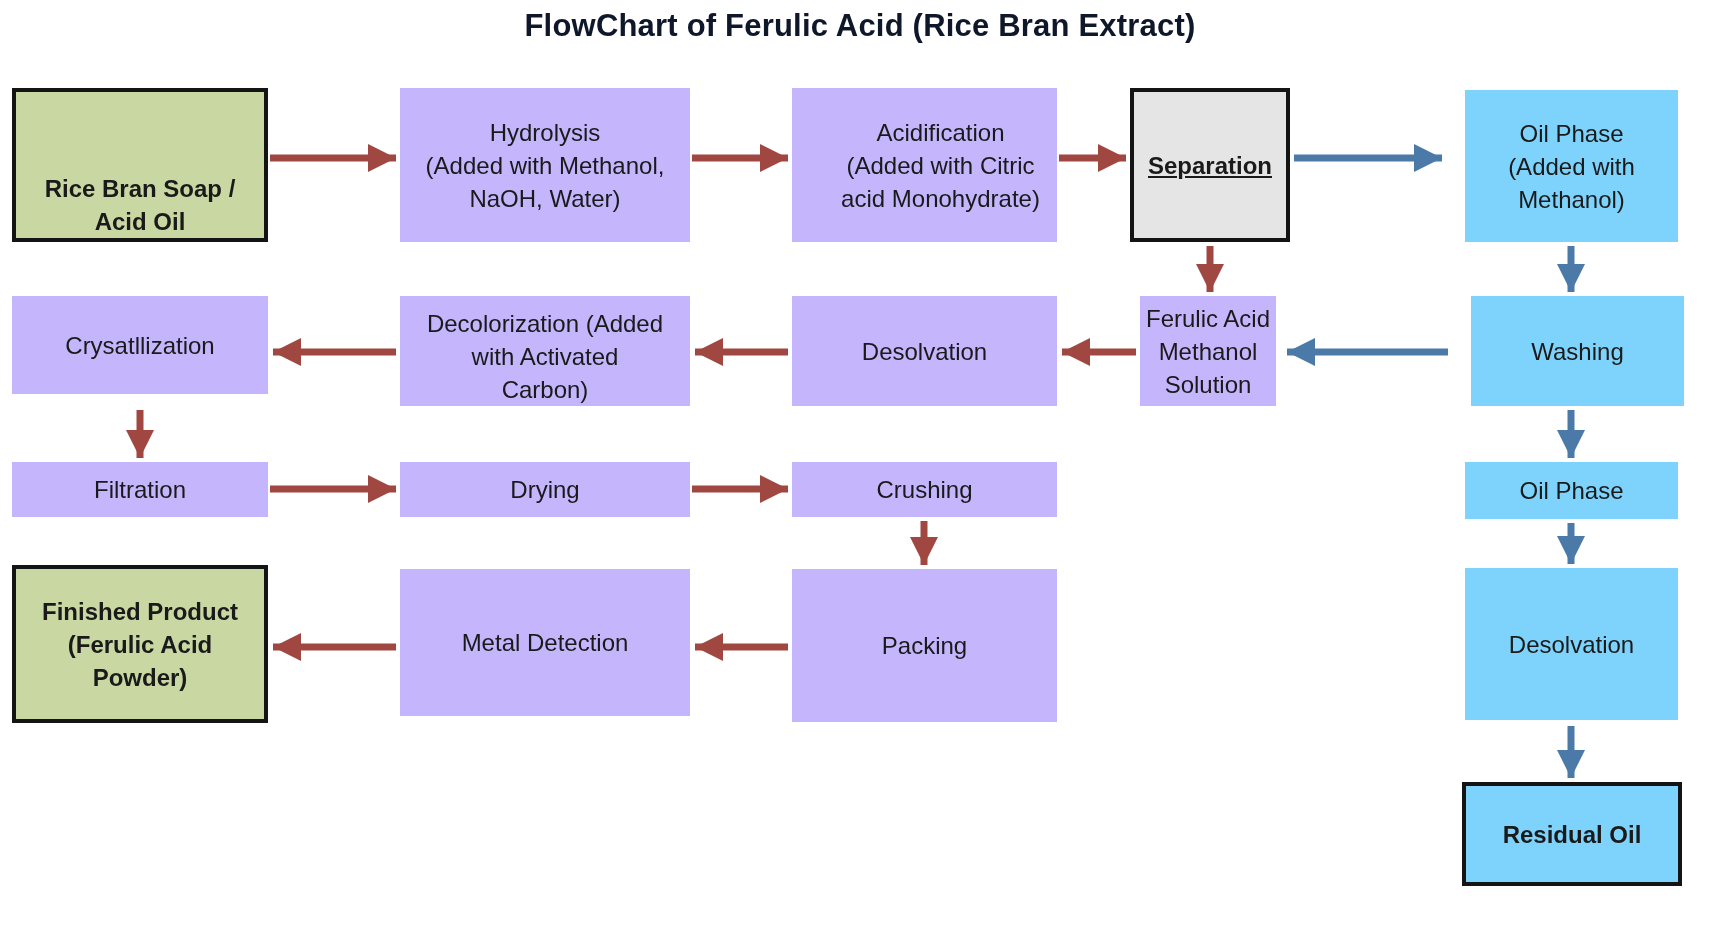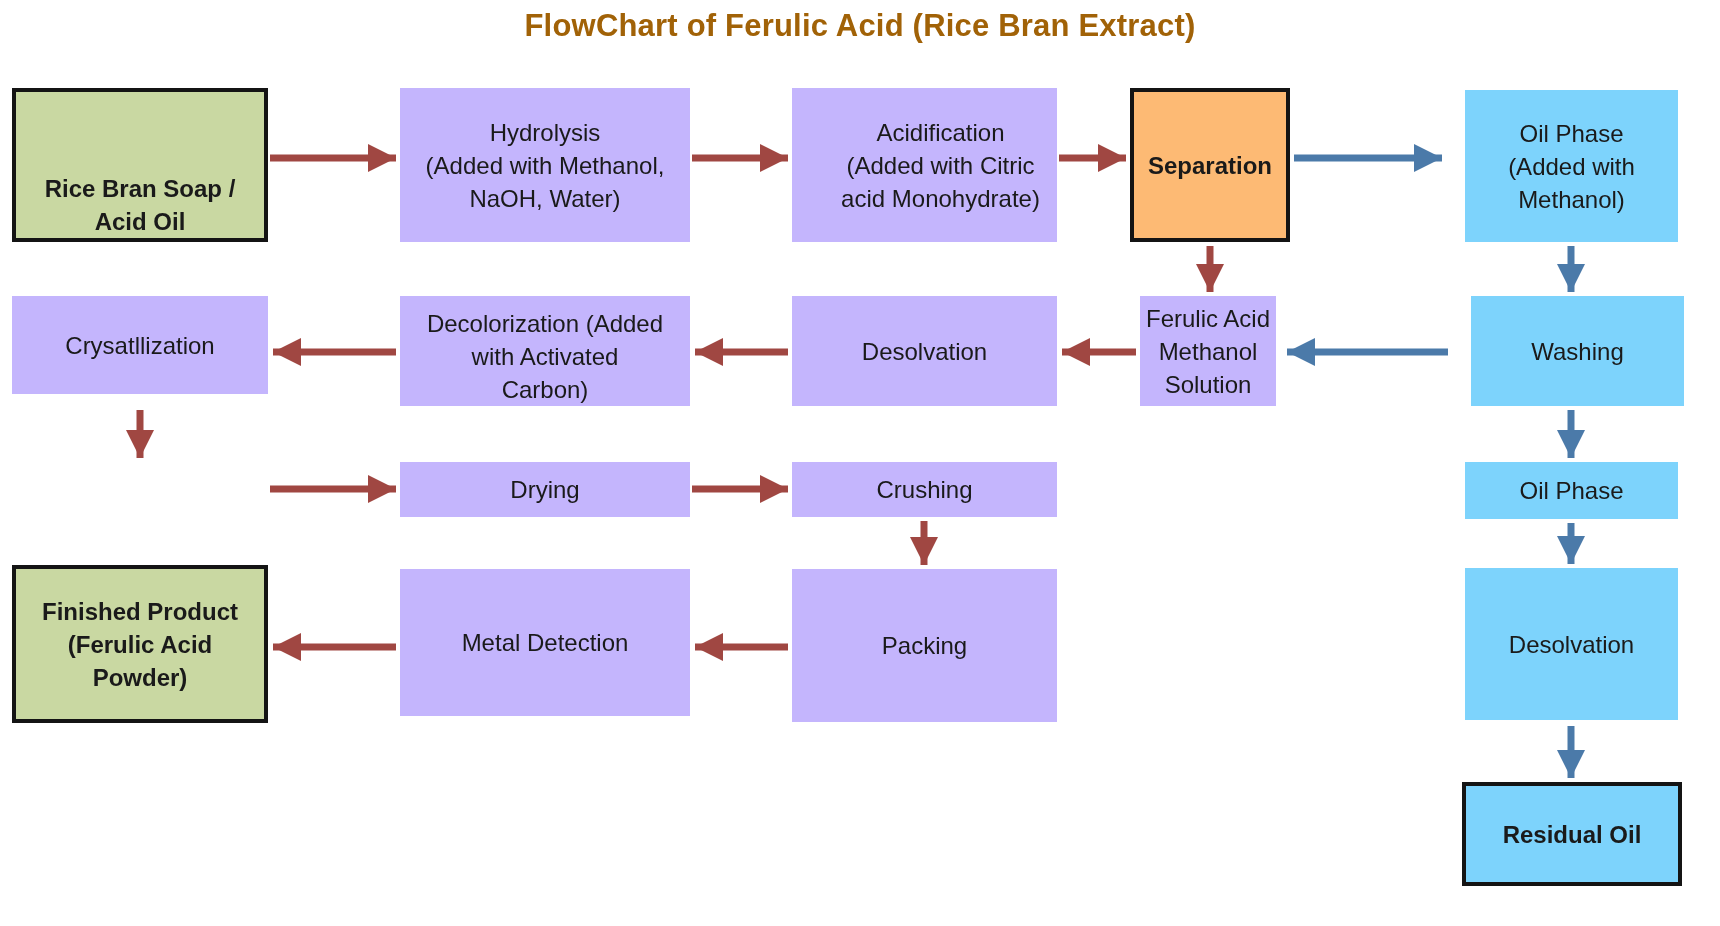--- a/index.html
+++ b/index.html
@@ -12,38 +12,38 @@
     overflow: hidden;
   }
   #title {
     position: absolute;
     top: 8px;
     left: 0;
     width: 1720px;
     text-align: center;
     font-size: 31px;
     font-weight: bold;
-    color: #a16207;
+    color: #0f172a;
     letter-spacing: 0.2px;
   }
   .node {
     position: absolute;
     display: flex;
     align-items: center;
     justify-content: center;
     text-align: center;
     box-sizing: border-box;
     color: #1a1a1a;
     font-size: 24px;
     line-height: 33px;
   }
   .node .lbl { white-space: pre-line; }
   .fill-process    { background: #c4b5fd; }
   .fill-start      { background: #c9d8a2; }
-  .fill-separation { background: #fdba74; }
+  .fill-separation { background: #e5e5e5; text-decoration: underline; }
   .fill-oil        { background: #7dd3fc; }
   .bordered {
     border: 4px solid #141414;
     font-weight: bold;
   }
   #edges {
     position: absolute;
     top: 0; left: 0;
     pointer-events: none;
   }
@@ -91,20 +91,23 @@
   </div>
   <div class="node fill-process" style="left:1140px; top:296px; width:136px; height:110px;">
     <span class="lbl">Ferulic Acid
 Methanol
 Solution</span>
   </div>
   <div class="node fill-oil" style="left:1465px; top:296px; width:213px; height:110px;margin-left:6px;">
     <span class="lbl">Washing</span>
   </div>
 
+  <div class="node fill-process" style="left:12px; top:462px; width:256px; height:55px;">
+    <span class="lbl">Filtration</span>
+  </div>
   <div class="node fill-process" style="left:400px; top:462px; width:290px; height:55px;">
     <span class="lbl">Drying</span>
   </div>
   <div class="node fill-process" style="left:792px; top:462px; width:265px; height:55px;">
     <span class="lbl">Crushing</span>
   </div>
   <div class="node fill-oil" style="left:1465px; top:462px; width:213px; height:57px;">
     <span class="lbl">Oil Phase</span>
   </div>
 

